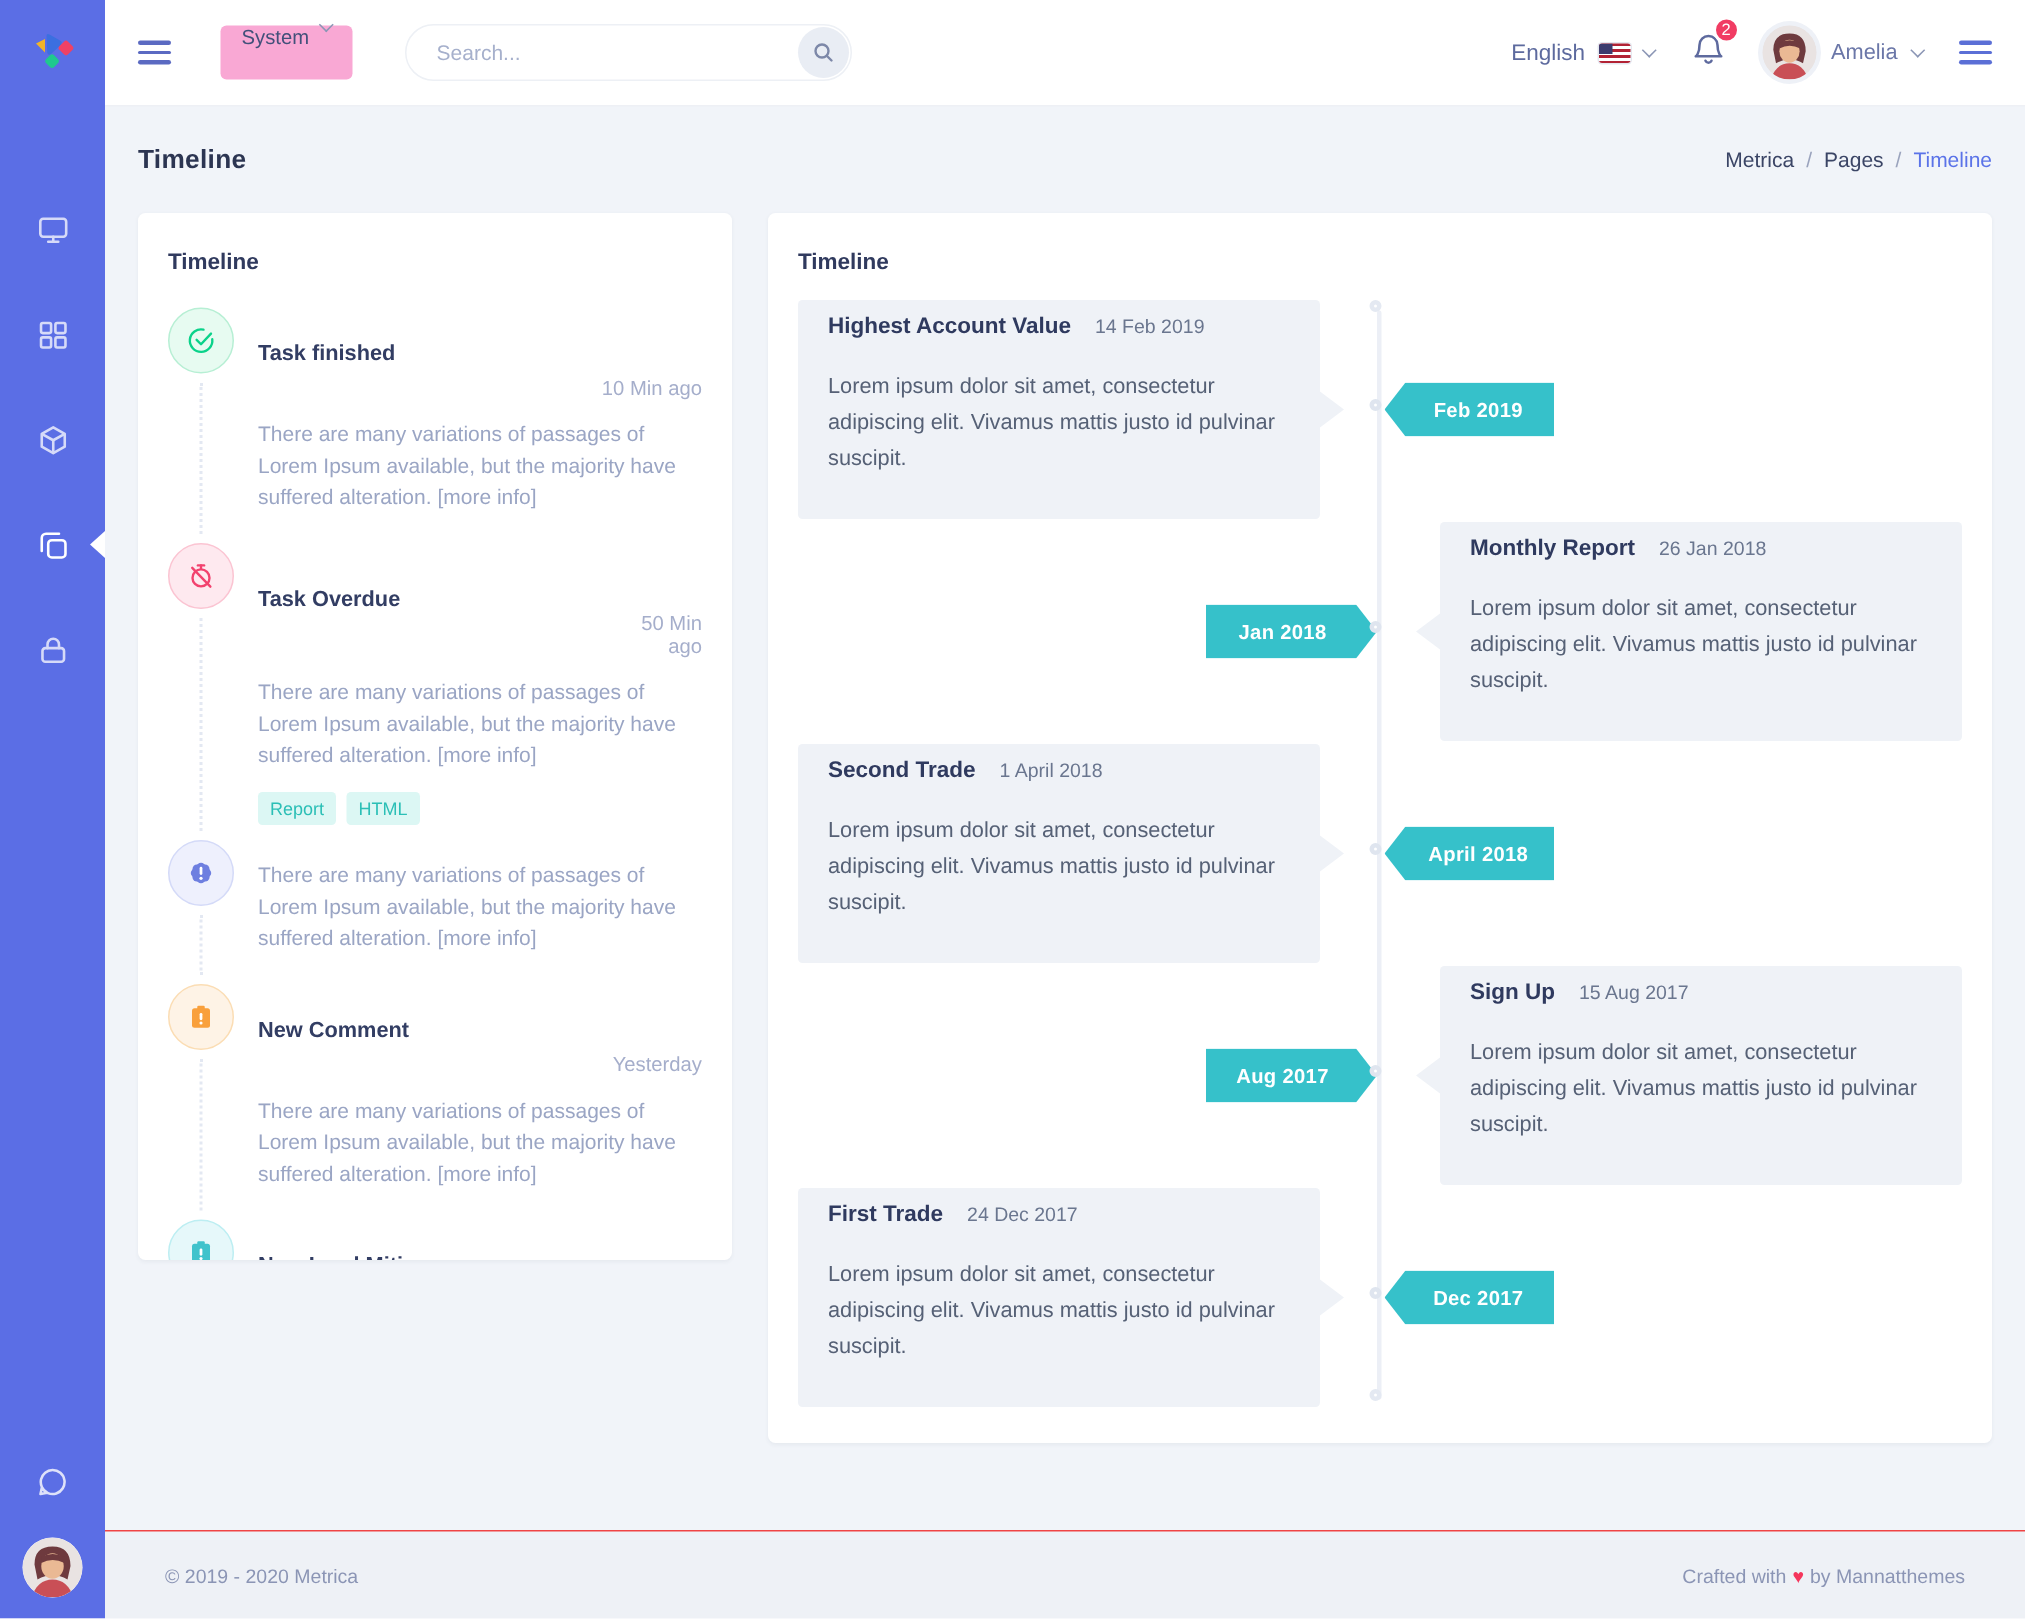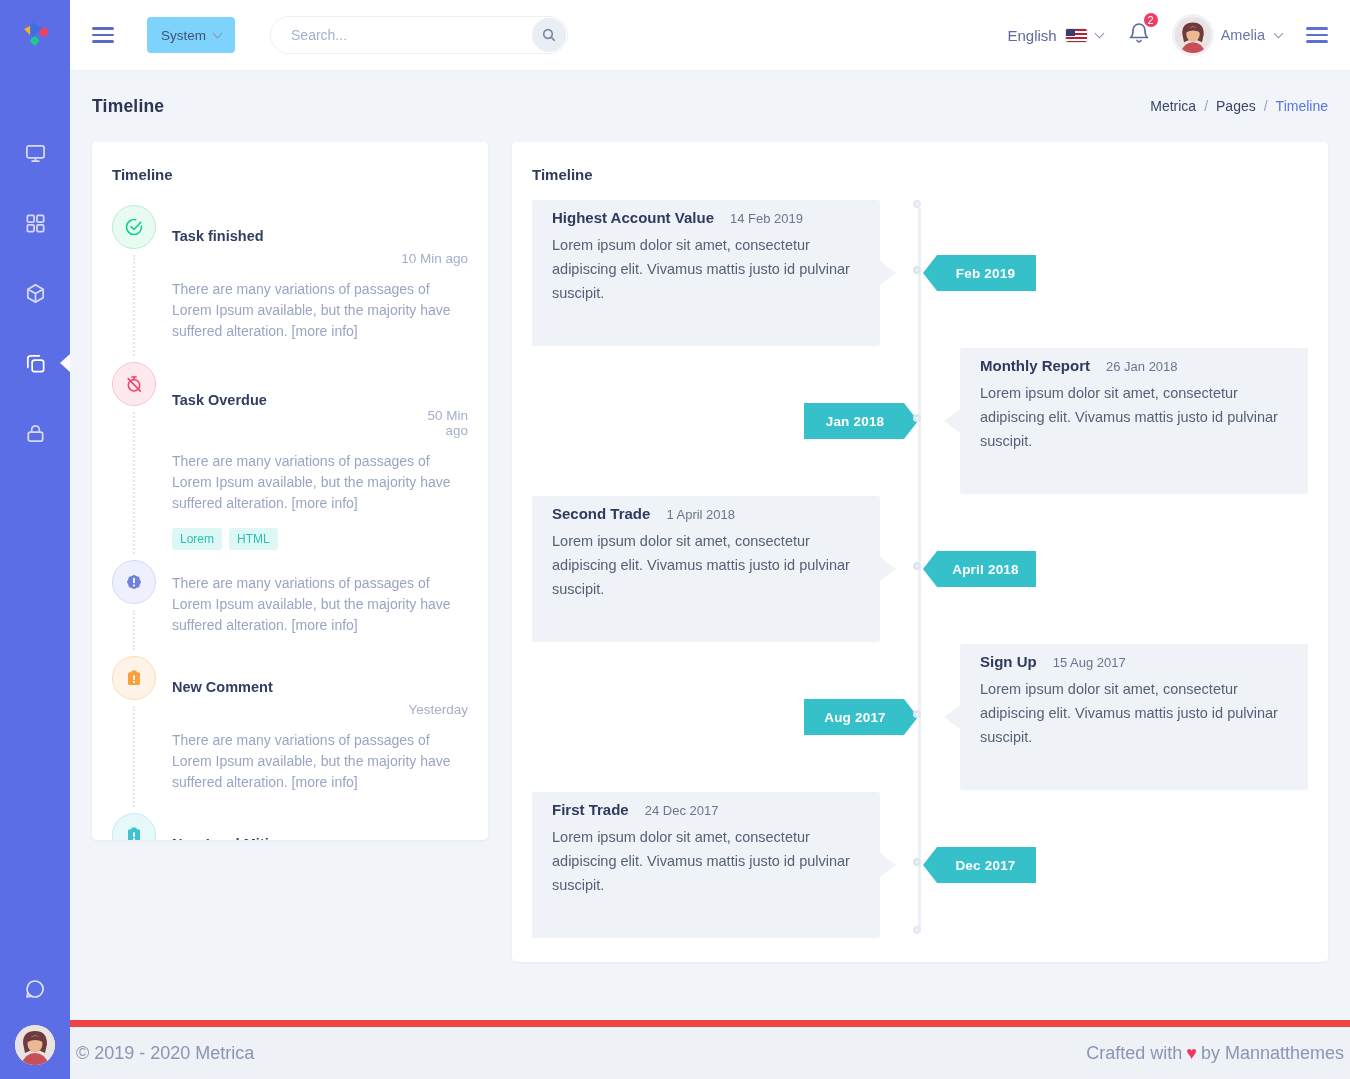--- a/index.html
+++ b/index.html
@@ -17,22 +17,22 @@
   .side-item.active .active-arrow { position:absolute; right:0; top:50%; margin-top:-9px;
     width:0; height:0; border:9px solid transparent; border-right:10px solid #ffffff; border-left:0; }
   .side-bottom { position:absolute; bottom:14px; left:0; width:70px; display:flex; flex-direction:column; align-items:center; gap:20px; }
   .side-avatar { width:40px; height:40px; border-radius:50%; overflow:hidden; background:#fff; cursor:pointer; }
 
   
   .topbar { position:absolute; left:70px; top:0; right:0; height:70px; background:#fff;
     display:flex; align-items:center; box-shadow:0 1px 0 #eef0f5; z-index:4; }
   .burger { width:22px; margin-left:22px; cursor:pointer; }
   .burger span { display:block; height:2.4px; background:#5b6ac2; border-radius:2px; margin:4px 0; }
-  .system-btn { margin-left:33px; background:#7dd3fc; border:none; border-radius:4px; height:36px; padding:0 14px;
-    font-family:inherit; font-size:13.5px; color:#42507a; display:flex; align-items:center; gap:8px; cursor:pointer; }
+  .system-btn { margin-left:33px; background:#f9a8d4; border:none; border-radius:4px; height:36px; padding:0 14px;
+    font-family:inherit; font-size:13.5px; color:#42507a; display:flex; gap:8px; cursor:pointer; }
   .chev { width:7px; height:7px; border-right:1.6px solid #8b96b5; border-bottom:1.6px solid #8b96b5;
     transform:rotate(45deg); margin-top:-4px; display:inline-block; }
   .search-wrap { margin-left:35px; position:relative; width:298px; height:38px; }
   .search-input { width:100%; height:100%; border:1px solid #edf0f5; border-radius:19px; background:#fff;
     padding:0 46px 0 20px; font-family:inherit; font-size:14px; color:#5a668c; outline:none; }
   .search-input::placeholder { color:#a6b0cc; }
   .search-btn { position:absolute; right:2px; top:2px; width:34px; height:34px; border-radius:50%;
     background:#e9edf4; border:none; display:flex; align-items:center; justify-content:center; cursor:pointer; }
   .top-right { margin-left:auto; display:flex; align-items:center; gap:24px; padding-right:22px; }
   .lang { display:flex; align-items:center; gap:9px; cursor:pointer; }
@@ -89,37 +89,37 @@
   
   .timeline-card { left:442px; top:72px; width:816px; height:820px; }
   .timeline-card .card-title { position:absolute; top:24px; left:20px; }
   .tl-line { position:absolute; left:406px; top:65px; width:3px; height:726px; background:#eceff6; border-radius:2px; }
   .tl-end { position:absolute; left:401px; width:8px; height:8px; background:#fff; border:3px solid #e4e9f2; border-radius:50%; }
   .tl-node { position:absolute; left:401px; width:8px; height:8px; background:#fff; border:3px solid #dfe5ef; border-radius:50%; z-index:3; }
   .tl-box { position:absolute; width:348px; height:146px; background:#eff2f7; border-radius:3px; padding:9px 20px; }
   .tl-box-head { display:flex; align-items:baseline; gap:16px; }
   .tl-box-title { font-size:15px; font-weight:bold; color:#2f3a5f; }
   .tl-box-date { font-size:13px; color:#6a768f; }
-  .tl-box-text { font-size:14.5px; line-height:24px; color:#566176; margin-top:7px; }
+  .tl-box-text { font-size:14.5px; line-height:24px; color:#566176; margin-top:20px; }
   .tl-box.left { left:20px; }
   .tl-box.right { left:448px; }
   .tl-arrow { position:absolute; width:0; height:0; border:12px solid transparent; z-index:1; }
   .tl-arrow.to-right { border-left:16px solid #eff2f7; border-right:0; left:368px; }
   .tl-arrow.to-left  { border-right:16px solid #eff2f7; border-left:0; left:432px; }
   .tl-badge { position:absolute; height:36px; background:#36c1ca; color:#fff; font-size:13.5px; font-weight:bold;
     display:flex; align-items:center; justify-content:center; z-index:2; letter-spacing:.2px; }
   .tl-badge.point-left { left:411px; width:113px; padding-left:12px;
     clip-path:polygon(14px 0, 100% 0, 100% 100%, 14px 100%, 0 50%); }
   .tl-badge.point-right { left:292px; width:114px; padding-right:12px;
     clip-path:polygon(0 0, calc(100% - 14px) 0, 100% 50%, calc(100% - 14px) 100%, 0 100%); }
 
   
   .footer { position:absolute; left:70px; right:0; bottom:0; height:59px; background:#eef1f6;
-    border-top:7px solid #ef4444; display:flex; align-items:center; justify-content:space-between; padding:0 6px;
-    font-size:18px; color:#8b95b5; }
+    border-top:1px solid #ef4444; display:flex; align-items:center; justify-content:space-between; padding:0 40px;
+    font-size:13px; color:#8b95b5; }
   .heart { color:#f5365c; margin:0 4px; }
 </style>
 </head>
 <body>
 
 <div class="app">
 
   <aside class="sidebar">
     <div class="logo-box">
       <svg width="38" height="38" viewBox="0 0 38 38">
@@ -282,21 +282,21 @@
           </div>
           <div class="act-line"></div>
         </div>
         <div class="act-body">
           <div class="act-head">
             <span class="act-title">Task Overdue</span>
             <span class="act-time narrow">50 Min ago</span>
           </div>
           <p class="act-text">There are many variations of passages of Lorem Ipsum available, but the majority have suffered alteration. [more info]</p>
           <div class="act-tags">
-            <span class="tag">Lorem</span>
+            <span class="tag">Report</span>
             <span class="tag">HTML</span>
           </div>
         </div>
       </div>
 
       <div class="act-item">
         <div class="act-rail">
           <div class="act-icon ic-purple">
             <svg width="20" height="20" viewBox="0 0 24 24">
               <rect x="5.2" y="5.2" width="13.6" height="13.6" rx="3.5" fill="#6e7fe0"></rect>

